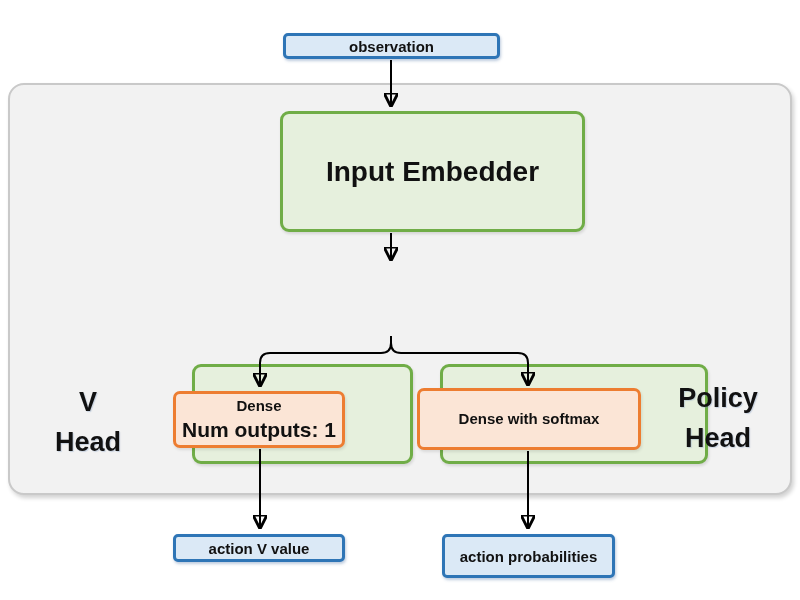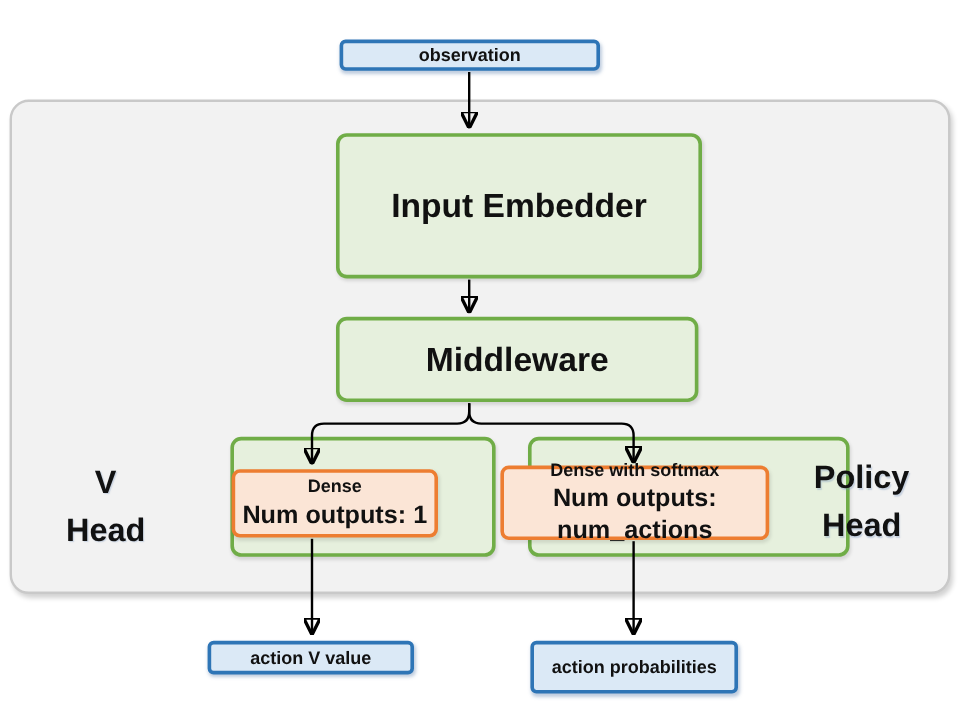--- a/index.html
+++ b/index.html
@@ -51,60 +51,58 @@
   .orangebox .s{font-size:21px;line-height:1.25;font-weight:bold;}
   .headlabel{
     position:absolute;text-align:center;
     font-weight:bold;font-size:27px;line-height:40px;
     text-shadow:1px 1px 1px rgba(120,150,190,0.35);
   }
   #obs{left:283px;top:33px;width:217px;height:26px;}
   #embedder{left:240px;top:111px;width:305px;height:121px;}
   #middleware{left:240px;top:264px;width:302px;height:71px;}
   #vhead-box{left:152px;top:364px;width:221px;height:100px;}
-  #vhead-dense{left:173px;top:391px;width:172px;height:57px;margin-left:20px;}
+  #vhead-dense{left:173px;top:391px;width:172px;height:57px;}
   #phead-box{left:400px;top:364px;width:268px;height:100px;}
   #phead-dense{left:417px;top:388px;width:224px;height:62px;}
   #vhead-label{left:38px;top:382px;width:100px;}
   #phead-label{left:653px;top:378px;width:130px;}
   #statev{left:173px;top:534px;width:172px;height:28px;}
   #actionp{left:442px;top:534px;width:173px;height:44px;}
   svg.arrows{position:absolute;left:0;top:0;width:800px;height:600px;pointer-events:none;}
   svg.arrows path{fill:none;stroke:var(--arrow);stroke-width:2px;}
 </style>
 </head>
 <body>
 
 <div class="stage">
 
   <div class="box container"></div>
 
   <div class="box bluebox" id="obs">observation</div>
 
   <div class="box greenbox" id="embedder">Input Embedder</div>
 
-  <div class="box greenbox" id="middleware">Middleware</div>
 
   <div class="headlabel" id="vhead-label">
     <div>V</div>
     <div>Head</div>
   </div>
 
   <div class="box greenbox" id="vhead-box"></div>
 
   <div class="box orangebox" id="vhead-dense">
     <div class="t">Dense</div>
     <div class="s">Num outputs: 1</div>
   </div>
 
   <div class="box greenbox" id="phead-box"></div>
 
   <div class="box orangebox" id="phead-dense">
     <div class="t">Dense with softmax</div>
-    <div class="s">Num outputs: num_actions</div>
   </div>
 
   <div class="headlabel" id="phead-label">
     <div>Policy</div>
     <div>Head</div>
   </div>
 
   <div class="box bluebox" id="statev">action V value</div>
 
   <div class="box bluebox" id="actionp">action probabilities</div>

